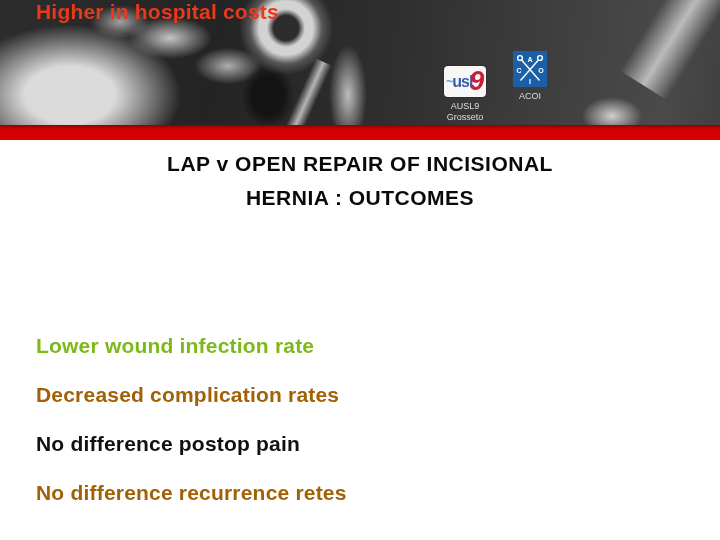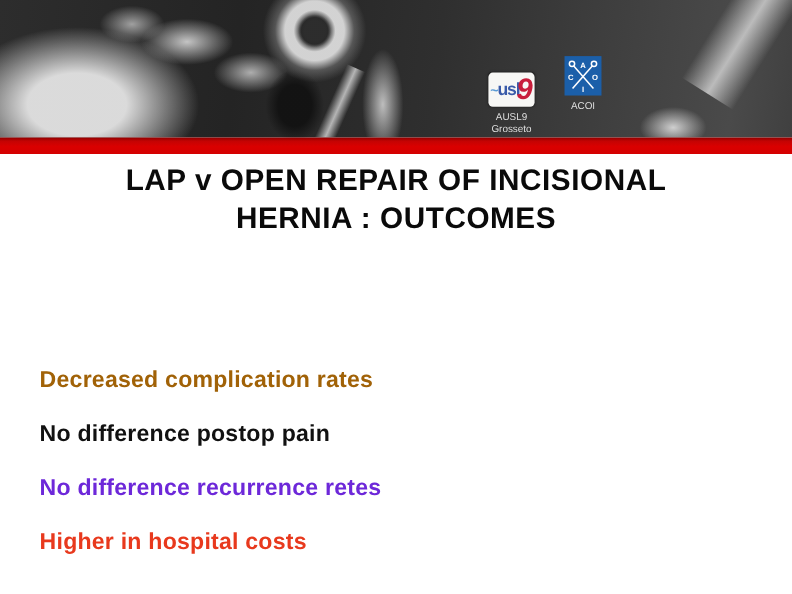--- a/index.html
+++ b/index.html
@@ -57,21 +57,21 @@
     margin-top:4px;color:#dedede;font-size:9px;line-height:1.2;text-align:center;white-space:nowrap;
   }
   
   .red-stripe{
     position:absolute;left:0;top:125px;width:720px;height:15px;
     background:linear-gradient(180deg,#8f0000 0%,#c40303 22%,#da0000 55%,#d40000 100%);
   }
   
   .slide-title{
     position:absolute;left:0;top:147px;width:720px;text-align:center;
-    color:#0a0a0a;font-weight:bold;font-size:27px;line-height:34px;letter-spacing:.5px;
+    color:#0a0a0a;font-weight:bold;font-size:21px;line-height:34px;letter-spacing:.5px;
   }
   
   .bullet{
     position:absolute;left:36px;font-weight:bold;font-size:21px;line-height:24px;
     letter-spacing:.2px;white-space:nowrap;
   }
   .bullet:nth-of-type(1){top:236px;}
   .bullet:nth-of-type(2){top:285px;}
   .bullet:nth-of-type(3){top:334px;}
   .bullet:nth-of-type(4){top:383px;}
@@ -119,18 +119,19 @@
     </div>
   </div>
 
   <div class="red-stripe"></div>
 
   <h1 class="slide-title" style="margin:0;">
     <div>LAP v OPEN REPAIR OF INCISIONAL</div>
     <div>HERNIA : OUTCOMES</div>
   </h1>
 
+  <div class="bullet" style="color: rgb(125, 185, 25);">Lower wound infection rate</div>
   <div class="bullet" style="color: #a16207;">Decreased complication rates</div>
   <div class="bullet" style="color: rgb(17, 17, 17);">No difference postop pain</div>
-  <div class="bullet" style="color: #6d28d9;">No difference recurrence retes</div>
+  <div class="bullet" style="color: #a16207;">No difference recurrence retes</div>
   <div class="bullet" style="color: rgb(232, 57, 29);">Higher in hospital costs</div>
 
 </div>
 
 </body></html>

